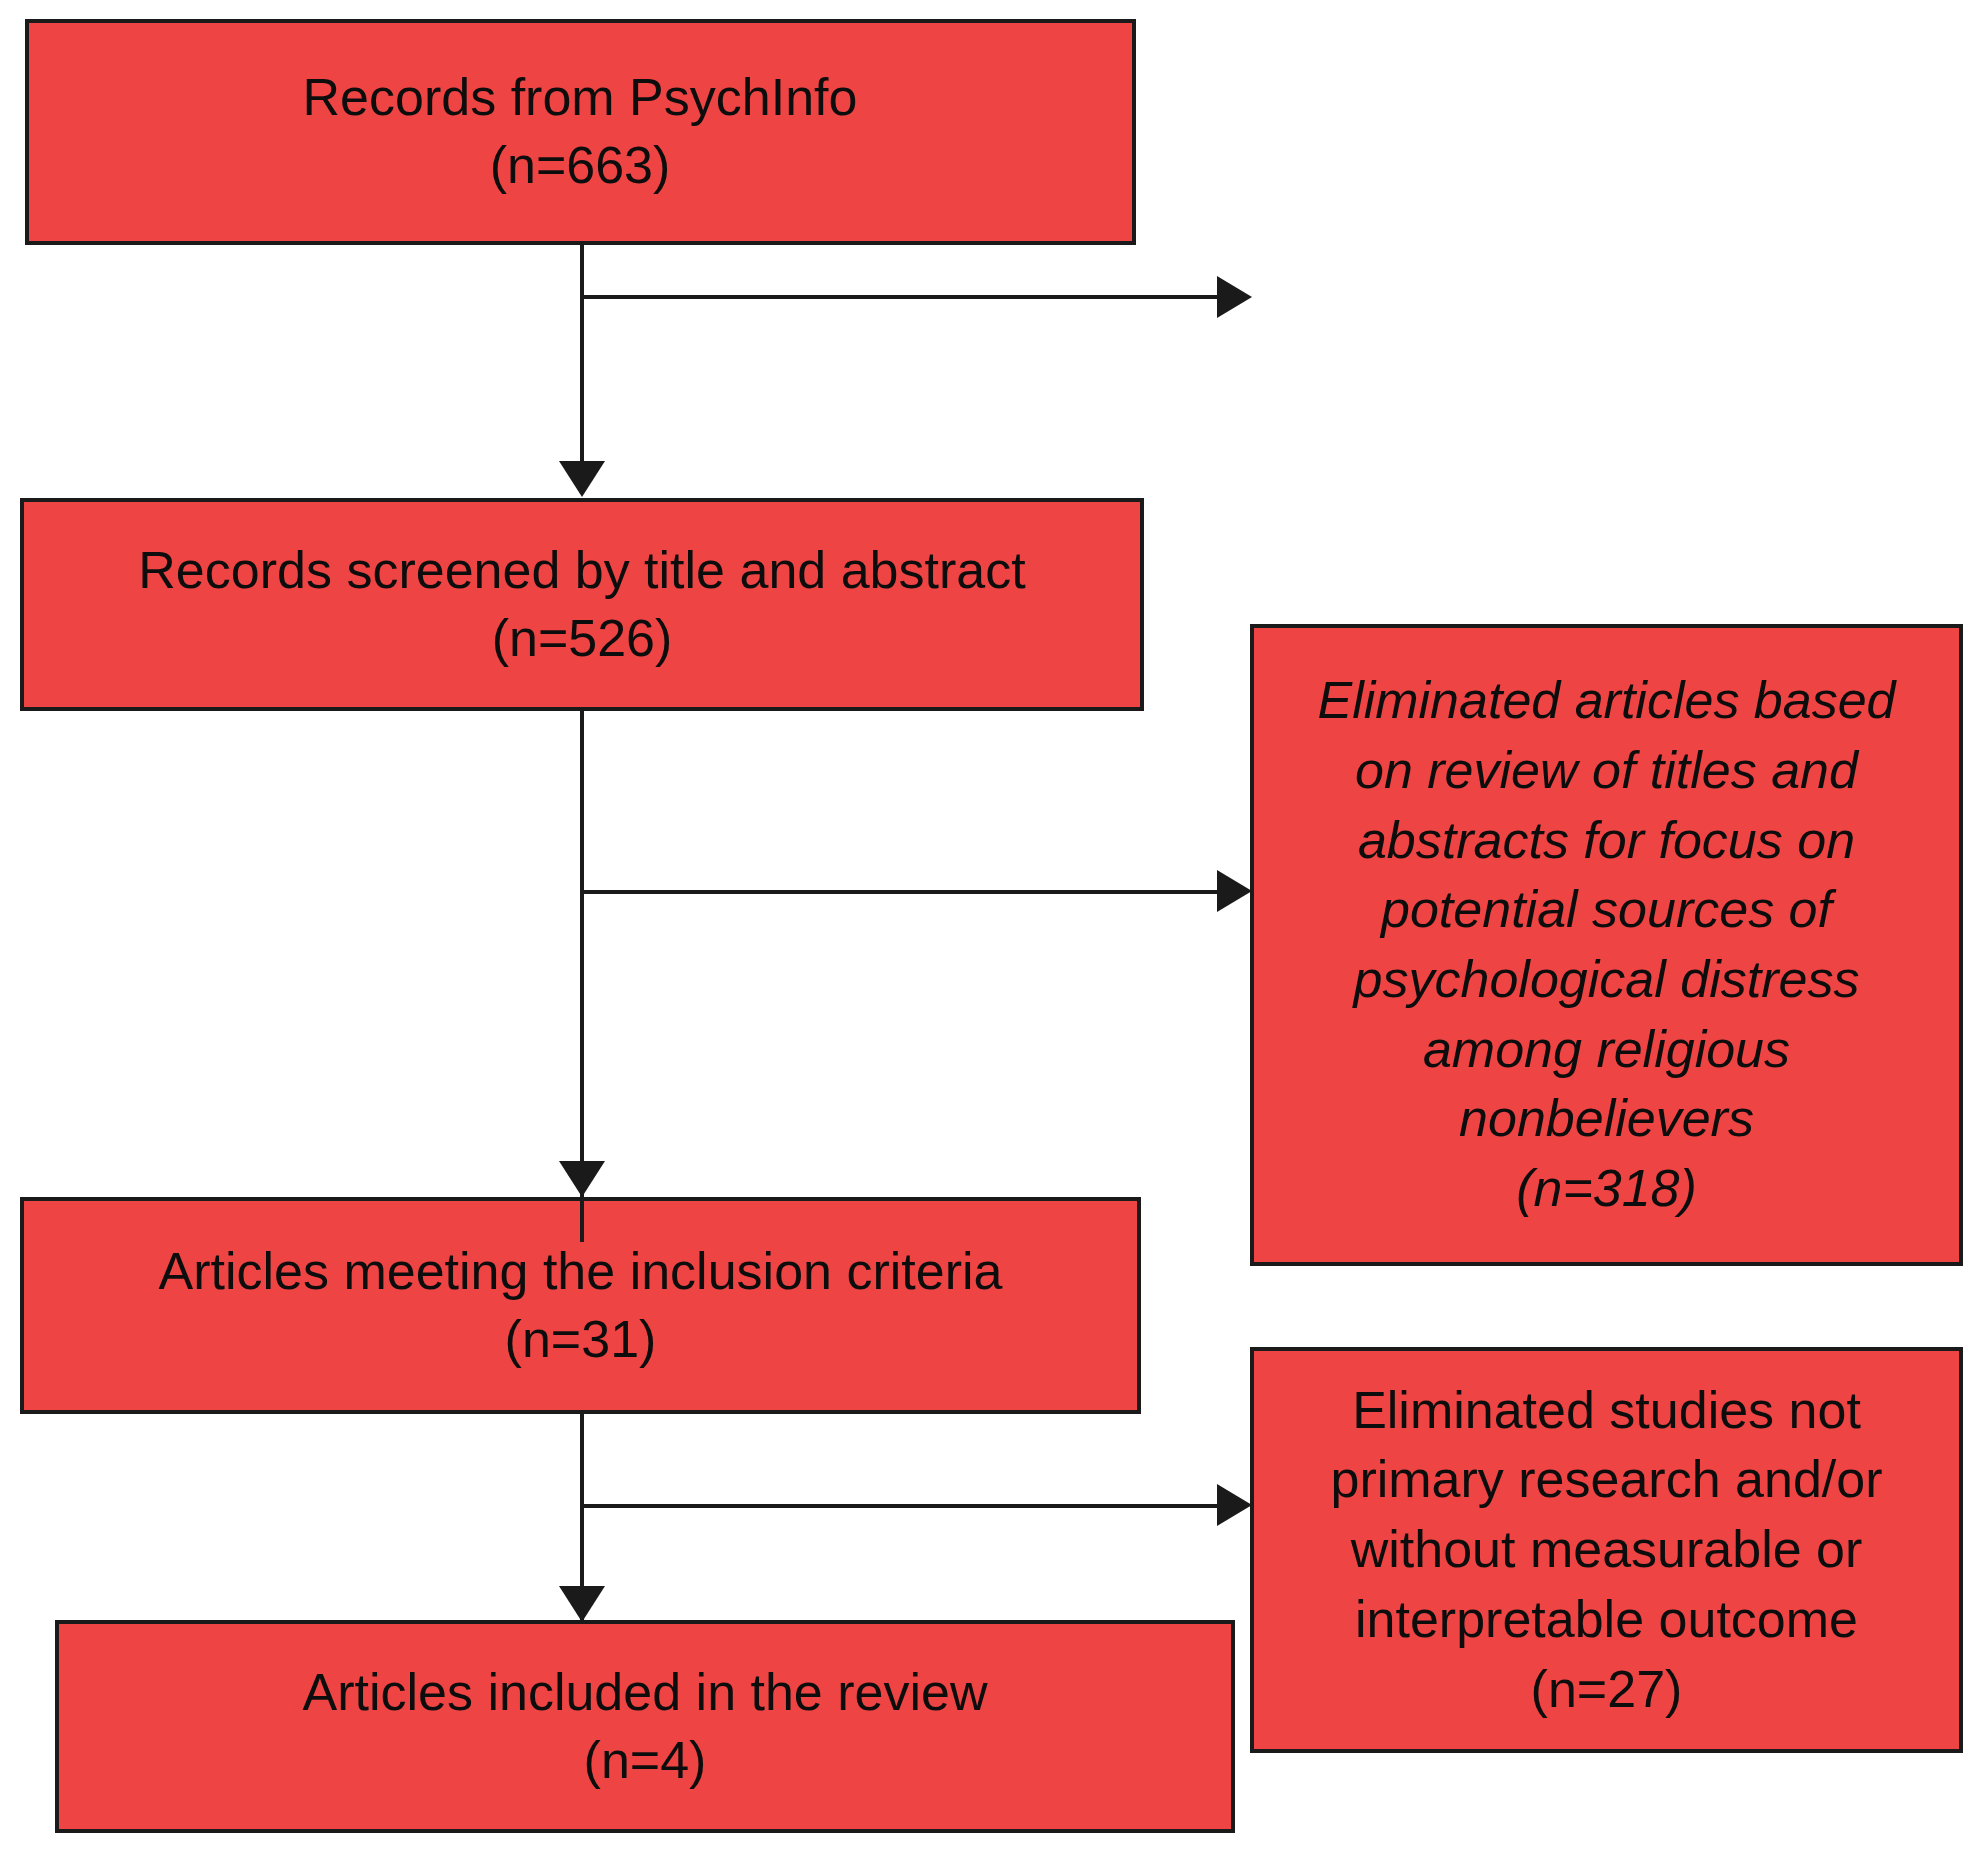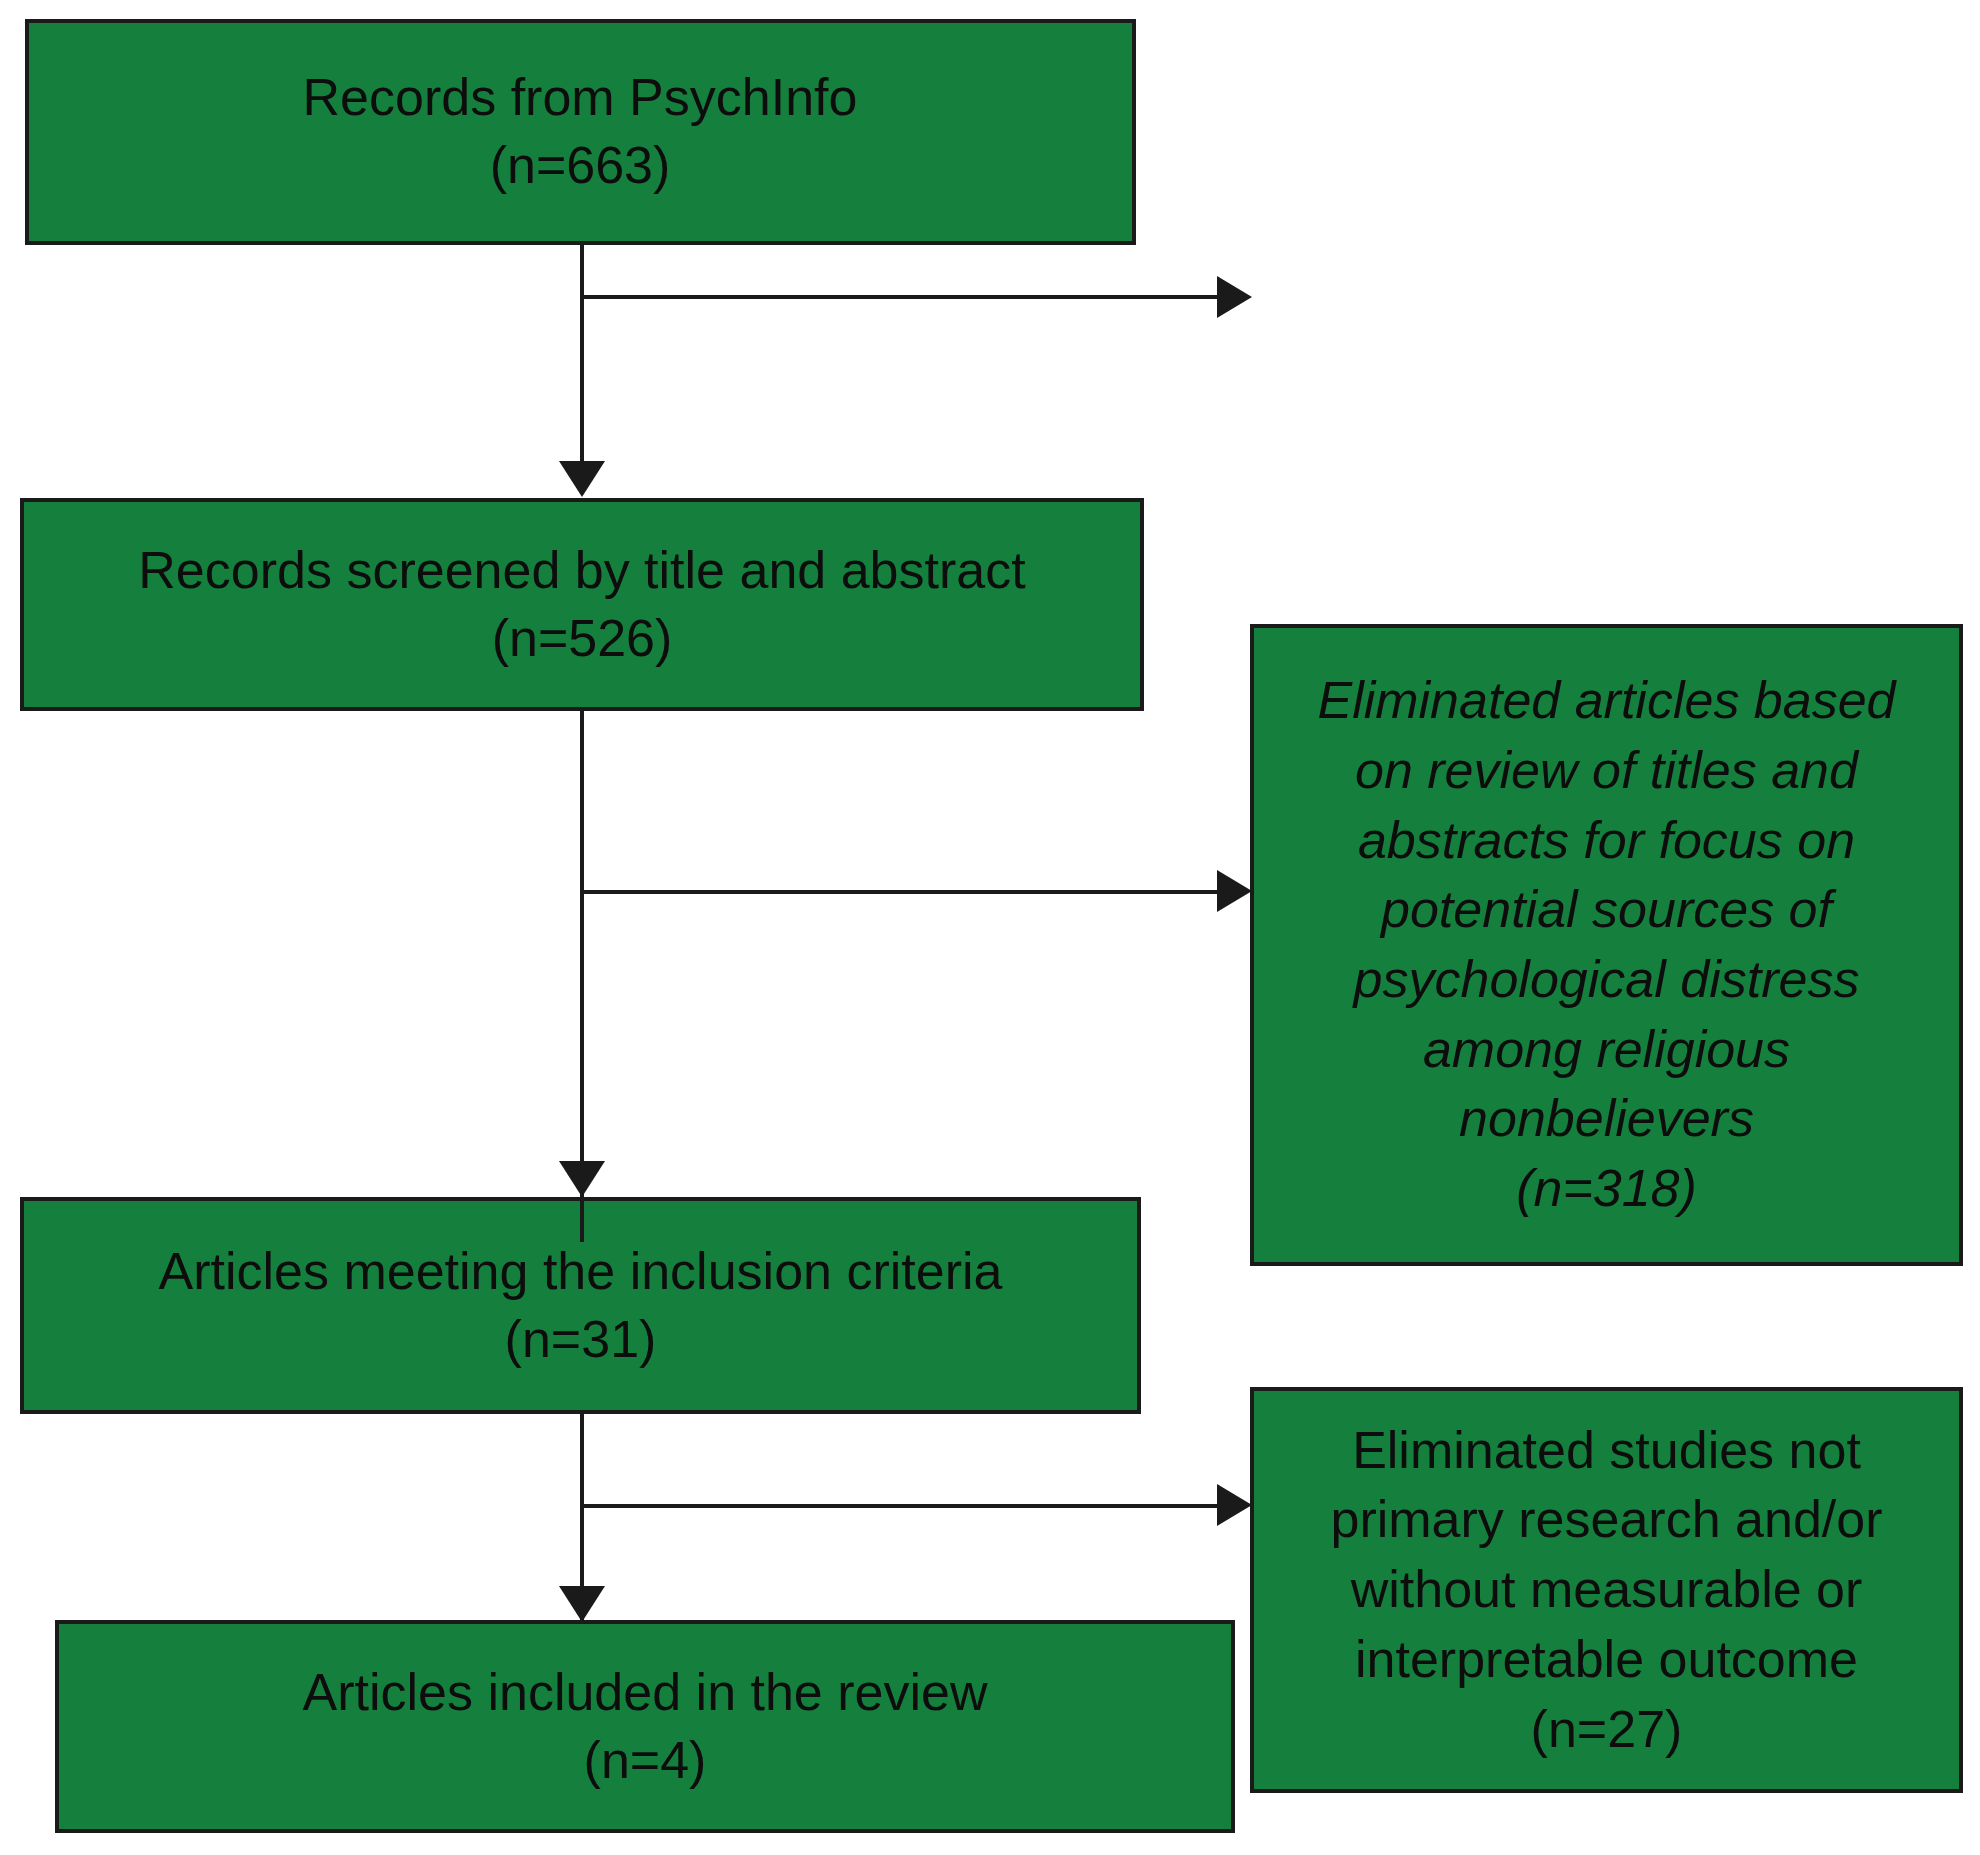--- a/index.html
+++ b/index.html
@@ -15,21 +15,21 @@
     position: relative;
     width: 1981px;
     height: 1855px;
     background: #ffffff;
     overflow: hidden;
   }
   .box {
     position: absolute;
     box-sizing: border-box;
     border: 4px solid #1a1a1a;
-    background: #15803d;
+    background: #ef4444;
     display: flex;
     align-items: center;
     justify-content: center;
     text-align: center;
   }
   .box-text {
     font-family: "Liberation Sans", sans-serif;
     font-size: 52px;
     line-height: 1.30;
     color: #0d0d0d;
@@ -99,21 +99,21 @@
     <div class="box-text">Eliminated articles based
 on review of titles and
 abstracts for focus on
 potential sources of
 psychological distress
 among religious
 nonbelievers
 (n=318)</div>
   </div>
 
-  <div class="box right-box" style="left:1250px; top:1347px; width:713px; height:406px;margin-top:40px;">
+  <div class="box right-box" style="left:1250px; top:1347px; width:713px; height:406px;">
     <div class="box-text">Eliminated studies not
 primary research and/or
 without measurable or
 interpretable outcome
 (n=27)</div>
   </div>
 
   <div class="vline" style="left:580px; top:245px; height:218px;"></div>
   <div class="arrow-down" style="left:559px; top:461px;"></div>
 

